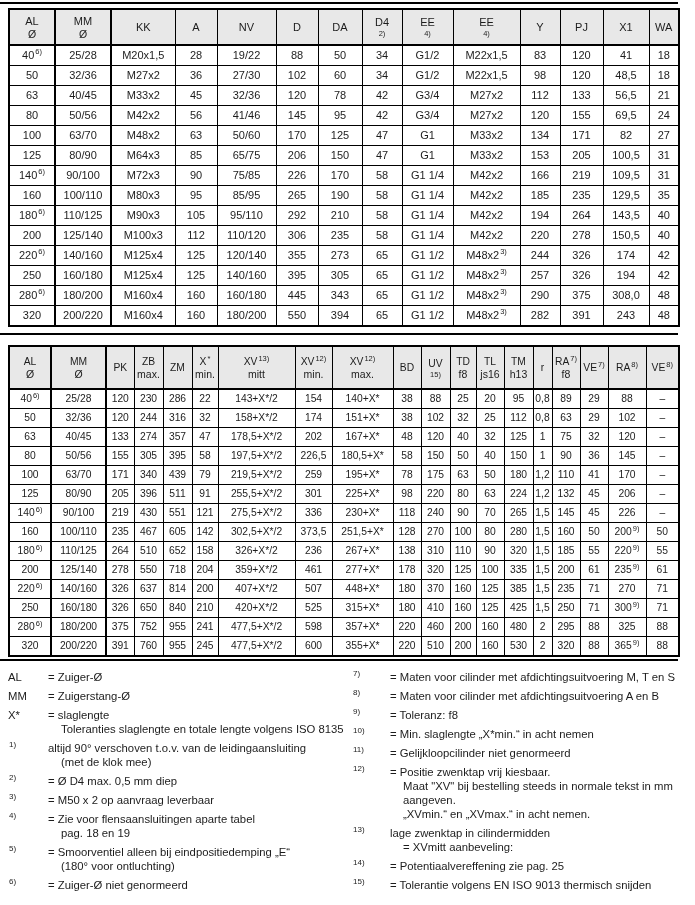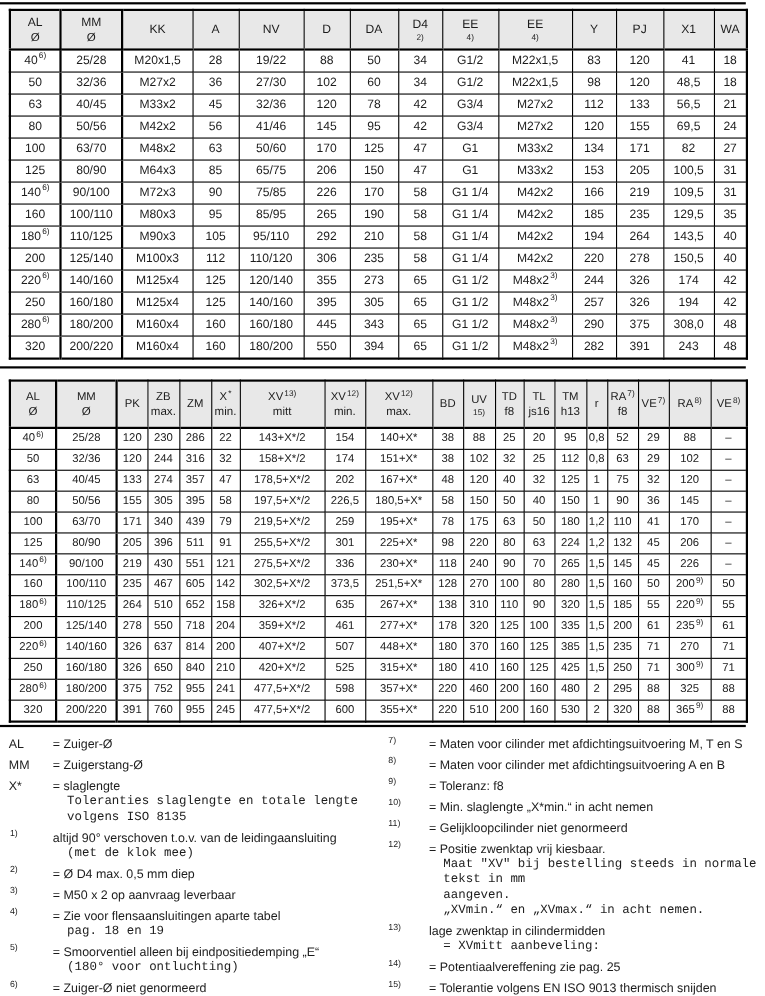--- a/index.html
+++ b/index.html
@@ -44,21 +44,21 @@
   .footnotes{
     display:flex;padding:9px 0 0 8px;font-size:11.3px;line-height:14px;
   }
   .fncol.left{width:344px;flex-shrink:0;}
   .fncol.right{flex:1;}
   .fn-item{display:flex;margin-bottom:5px;}
   .fn-term{width:40px;flex-shrink:0;}
   .right .fn-term{width:38px;}
   .fn-term sup{font-size:8px;}
   .fn-text{flex:1;}
-  .fn-line:not(:first-child){padding-left:13px;font-family:Liberation Mono, monospace;}
+  .fn-line:not(:first-child){padding-left:13px;}
 </style>
 </head>
 <body>
 
 <div class="page">
   <div class="rule top"></div>
   <table class="spec t1" id="t1">
       <colgroup>
         <col style="width: 46px;">
         <col style="width: 56px;">
@@ -459,21 +459,21 @@
           <td>22</td>
           <td>143+X*/2</td>
           <td>154</td>
           <td>140+X*</td>
           <td>38</td>
           <td>88</td>
           <td>25</td>
           <td>20</td>
           <td>95</td>
           <td>0,8</td>
-          <td>52</td>
+          <td>89</td>
           <td>29</td>
           <td>88</td>
           <td>–</td>
         </tr>
         <tr>
           <td>50</td>
           <td>32/36</td>
           <td>120</td>
           <td>244</td>
           <td>316</td>
@@ -619,21 +619,21 @@
           <td>50</td>
         </tr>
         <tr>
           <td>180<sup>6)</sup></td>
           <td>110/125</td>
           <td>264</td>
           <td>510</td>
           <td>652</td>
           <td>158</td>
           <td>326+X*/2</td>
-          <td>635</td>
+          <td>236</td>
           <td>267+X*</td>
           <td>138</td>
           <td>310</td>
           <td>110</td>
           <td>90</td>
           <td>320</td>
           <td>1,5</td>
           <td>185</td>
           <td>55</td>
           <td>220<sup>9)</sup></td>

